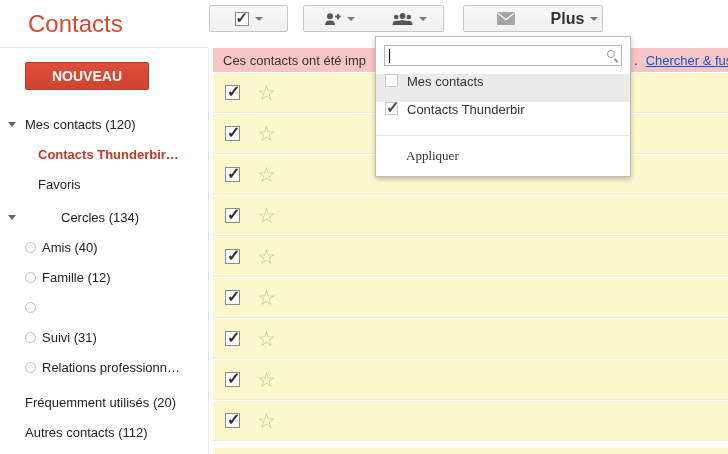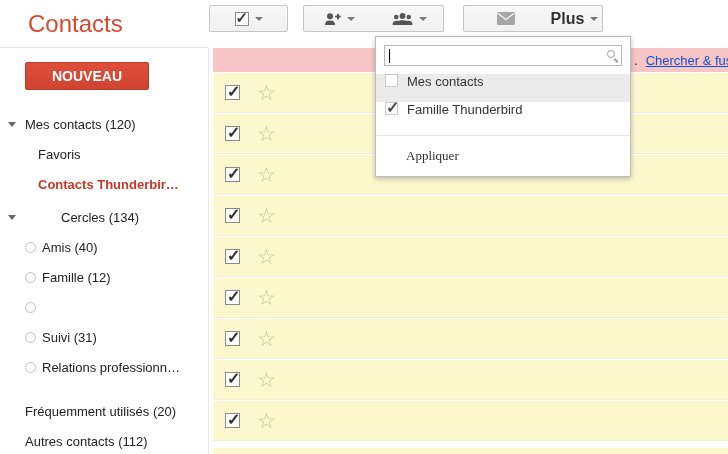--- a/index.html
+++ b/index.html
@@ -55,21 +55,21 @@
   .new-contact-btn {
     position: absolute; left: 25px; top: 62px; width: 124px; height: 28px;
     background: linear-gradient(#dd4f3b, #d0432f);
     border: 1px solid #b33b2b; border-radius: 2px;
     color: #fff; font-size: 14px; font-weight: bold;
     text-align: center; line-height: 26px; cursor: pointer;
   }
   .sidebar-list { position: absolute; left: 0; top: 109px; width: 205px; }
   .sb-item { height: 30px; display: flex; align-items: center; cursor: pointer; }
   .sb-item.gap-before-sm { margin-top: 3px; gap: 36px; }
-  .sb-item.gap-before-lg { margin-top: 14px; }
+  .sb-item.gap-before-lg { margin-top: 5px; }
   .sb-item .tri {
     width: 0; height: 0; margin-left: 8px; margin-right: 9px;
     border-left: 4px solid transparent; border-right: 4px solid transparent;
     border-top: 5px solid #666;
   }
   .sb-item.plain .sb-label        { margin-left: 25px; }
   .sb-item.plain-indent .sb-label { margin-left: 38px; }
   .sb-item.active .sb-label {
     margin-left: 38px; font-weight: bold; color: #C5382A;
   }
@@ -184,25 +184,25 @@
   <span class="plus-label">Plus</span>
   <span class="caret"></span>
 </div>
 
 <div class="new-contact-btn">NOUVEAU CONTACT</div>
 <div class="sidebar-list" id="sidebar-list">
     <div class="sb-item expandable">
       <span class="tri"></span>
       <span class="sb-label">Mes contacts (120)</span>
     </div>
+    <div class="sb-item active">
+      <span class="sb-label">Contacts Thunderbir…</span>
+    </div>
     <div class="sb-item plain-indent">
       <span class="sb-label">Favoris</span>
-    </div>
-    <div class="sb-item active">
-      <span class="sb-label">Contacts Thunderbir…</span>
     </div>
     <div class="sb-item expandable gap-before-sm">
       <span class="tri"></span>
       <span class="sb-label">Cercles (134)</span>
     </div>
     <div class="sb-item circle">
       <span class="ring"></span>
       <span class="sb-label">Amis (40)</span>
     </div>
     <div class="sb-item circle">
@@ -222,20 +222,21 @@
     </div>
     <div class="sb-item plain gap-before-lg">
       <span class="sb-label">Fréquemment utilisés (20)</span>
     </div>
     <div class="sb-item plain">
       <span class="sb-label">Autres contacts (112)</span>
     </div>
   </div>
 
 <div class="notif">
+  <span class="notif-start">Ces contacts ont été imp</span>
   <span class="notif-right">
     <span>.</span><a class="notif-link">Chercher &amp; fus</a>
   </span>
 </div>
 
 <div class="contact-list" id="contact-list">
     <div class="row">
       <span class="row-cb">
         <span class="chk">✓</span>
       </span>
@@ -300,18 +301,18 @@
   </div>
   <div id="dd-items">
       <div class="dd-item hl">
         <span class="dd-cb"></span>
         <span class="dd-label">Mes contacts</span>
       </div>
       <div class="dd-item">
         <span class="dd-cb">
           <span class="chk">✓</span>
         </span>
-        <span class="dd-label">Famille Thunderbird</span>
+        <span class="dd-label">Contacts Thunderbir</span>
       </div>
     </div>
   <div class="dd-divider"></div>
   <div class="dd-apply">Appliquer</div>
 </div>
 
 </body></html>

